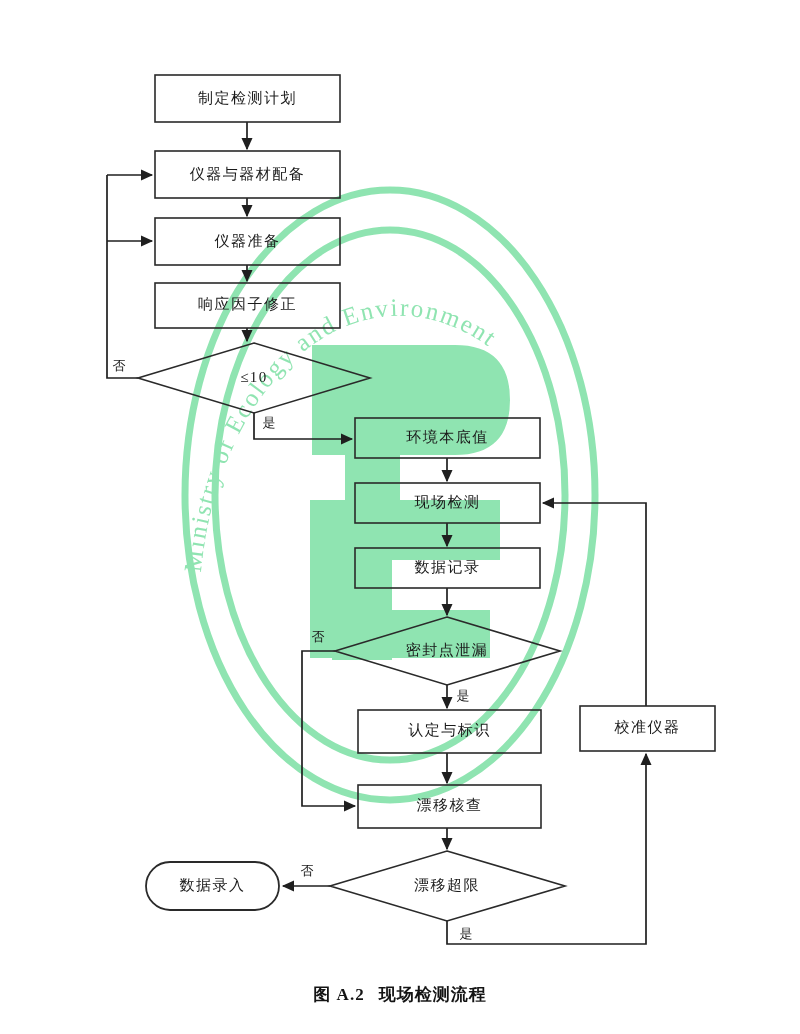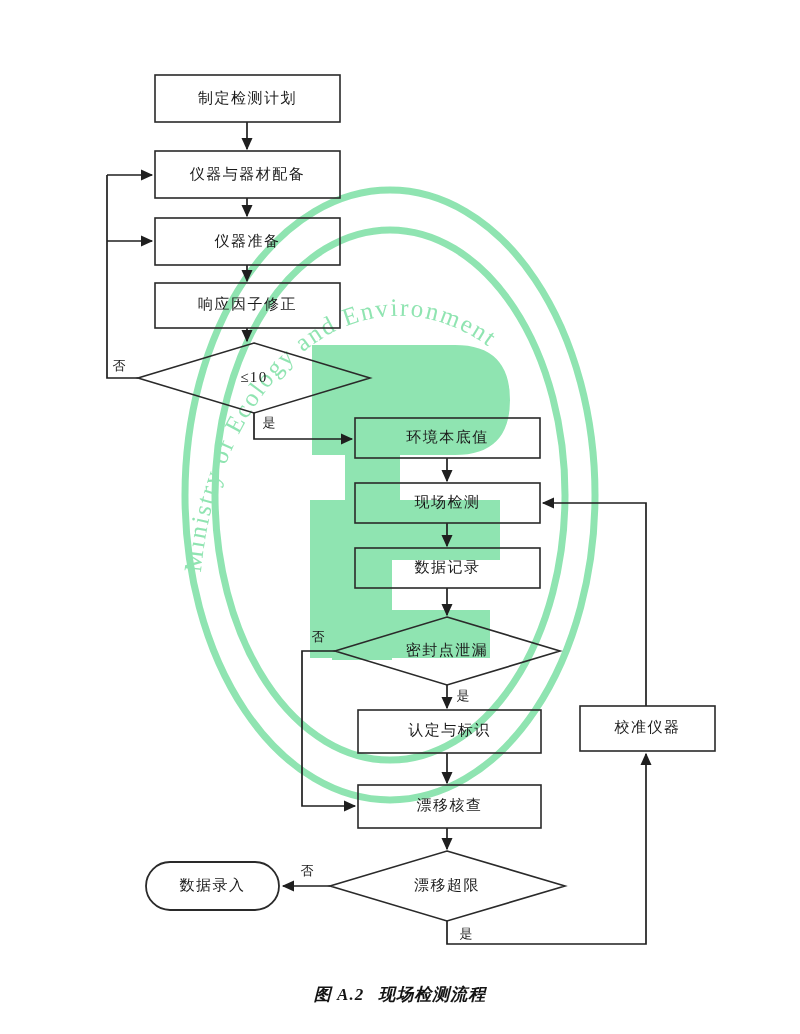--- a/index.html
+++ b/index.html
@@ -81,21 +81,20 @@
     position: absolute;
     left: 0;
     top: 983px;
     width: 800px;
     text-align: center;
     font-family: "Liberation Serif", "DejaVu Serif", serif;
     font-size: 17px;
     font-weight: bold;
     color: #141414;
     letter-spacing: 1px;
-    font-style: italic;
   }
   #caption .cap-num { margin-right: 14px; }
 </style>
 </head>
 <body>
 
 <div id="page">
 
   <svg id="flow-svg" viewBox="0 0 800 1034">
 

